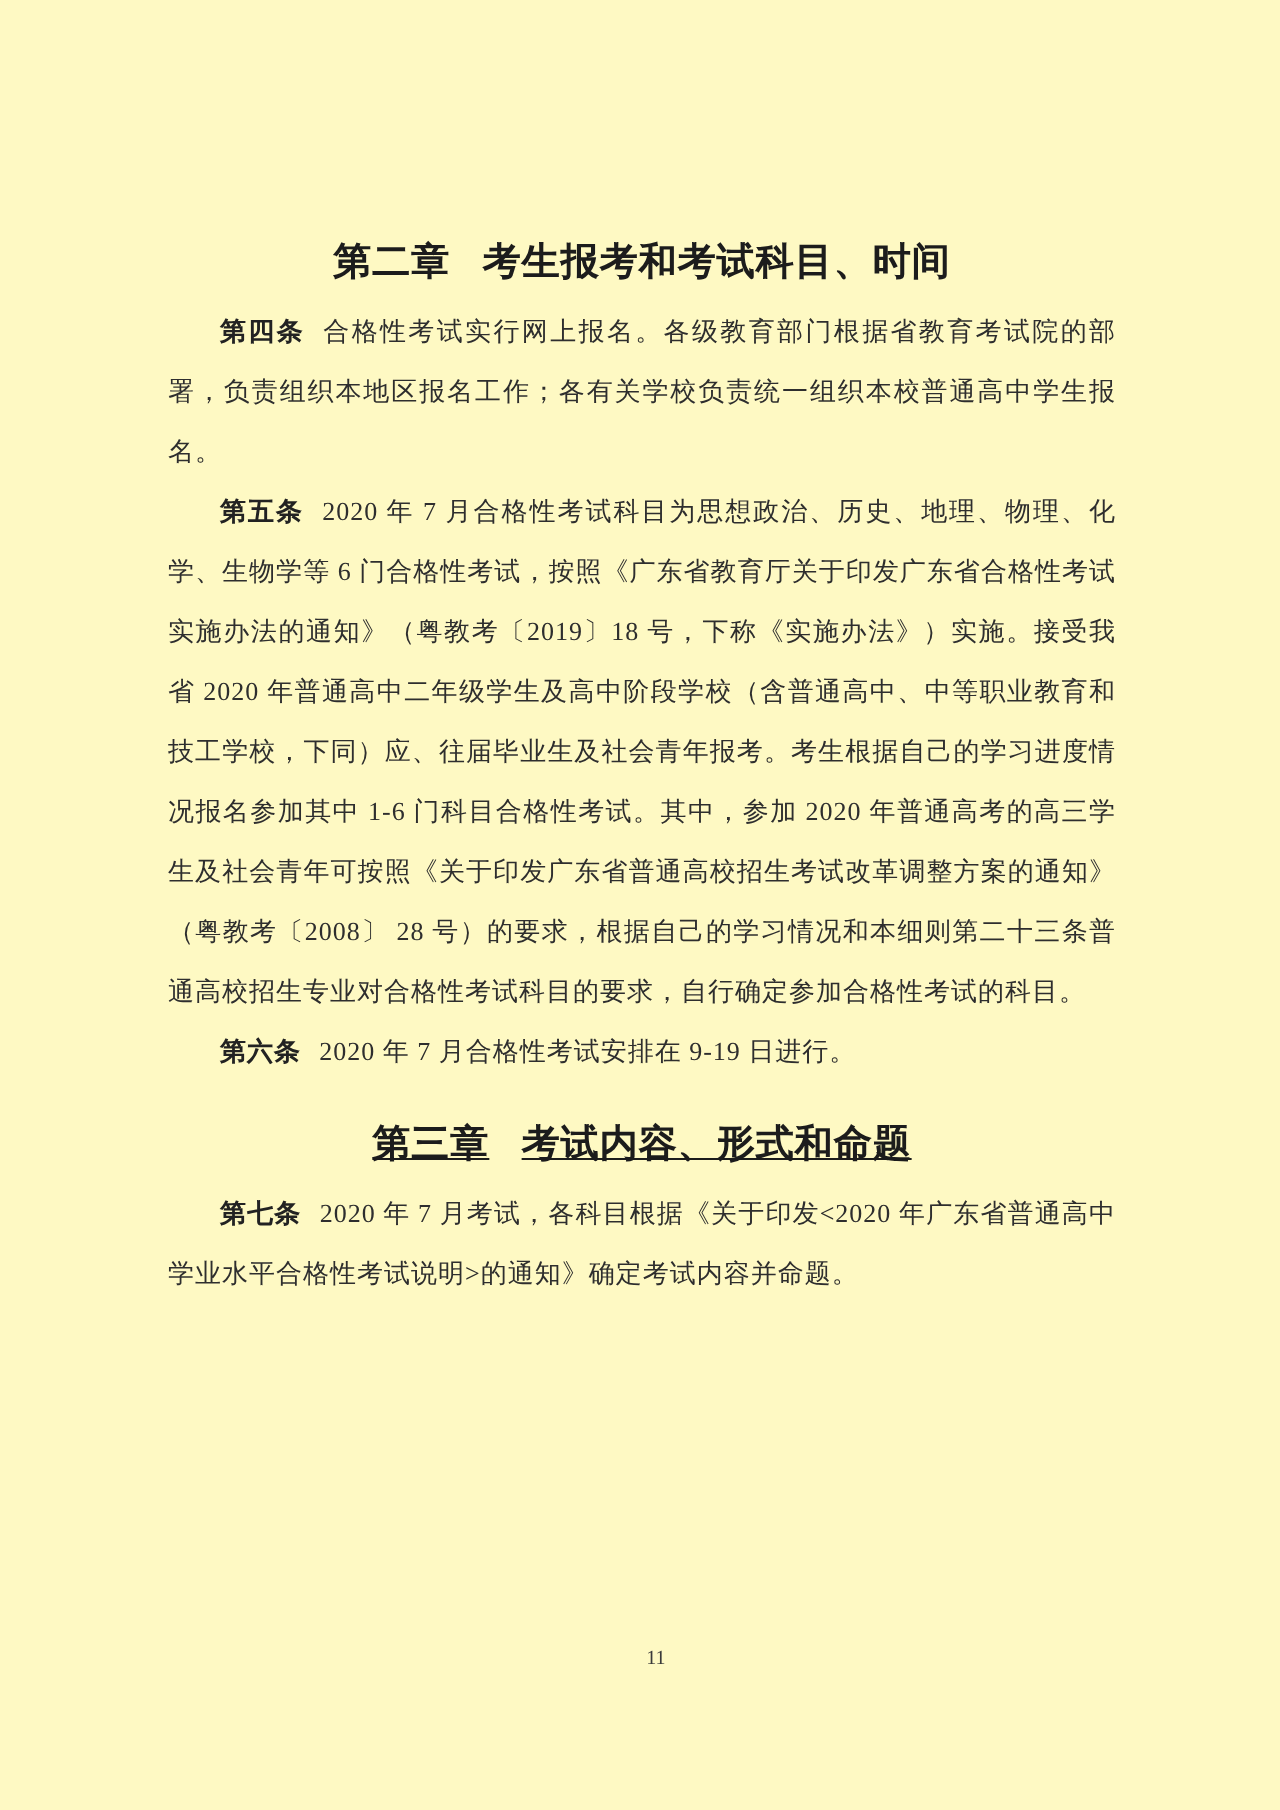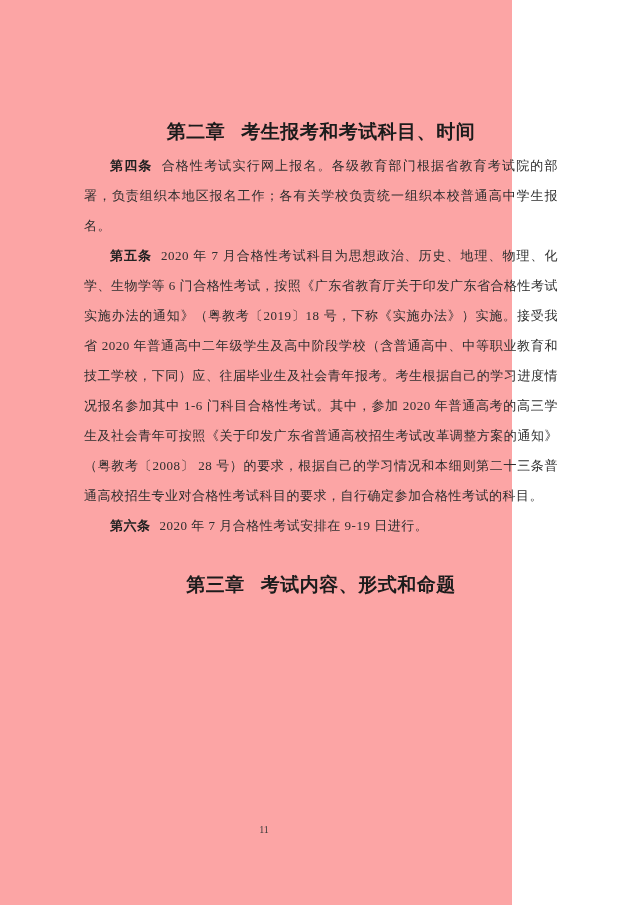--- a/index.html
+++ b/index.html
@@ -7,23 +7,23 @@
     padding: 0;
   }
   body {
     width: 640px;
     height: 905px;
     background: #ffffff;
     overflow: hidden;
   }
   .sheet {
     position: relative;
-    width: 512px;
+    width: 640px;
     height: 905px;
-    background: #fca5a5;
+    background: #fef9c3;
     font-family: "Liberation Serif", serif;
   }
   .content {
     position: absolute;
     top: 116px;
     left: 84px;
     width: 474px;
   }
   .chapter-heading {
     margin: 0 0 3px 0;
@@ -32,21 +32,22 @@
     font-weight: 700;
     color: #1c1c1c;
     text-align: center;
     line-height: 32px;
     letter-spacing: 0.5px;
   }
   .chapter-no {
     margin-right: 0.85em;
   }
   .chapter-heading--second {
-    margin-top: 28px;
+    margin-top: 16px;
+    text-decoration: underline;
   }
   .article {
     margin: 0;
     font-size: 13px;
     line-height: 30px;
     color: #2e2e2e;
     text-align: justify;
     text-indent: 2em;
     letter-spacing: 0.5px;
   }
@@ -88,19 +89,22 @@
     </p>
 
     <p class="article">
       <span class="article-label">第六条</span><span class="article-text">2020 年 7 月合格性考试安排在 9-19 日进行。</span>
     </p>
 
     <h2 class="chapter-heading chapter-heading--second">
       <span class="chapter-no">第三章</span><span class="chapter-title">考试内容、形式和命题</span>
     </h2>
 
+    <p class="article">
+      <span class="article-label">第七条</span><span class="article-text">2020 年 7 月考试，各科目根据《关于印发&lt;2020 年广东省普通高中学业水平合格性考试说明&gt;的通知》确定考试内容并命题。</span>
+    </p>
 
   </main>
 
   <footer class="page-footer">
     <span class="page-number">11</span>
   </footer>
 </div>
 
 </body></html>

